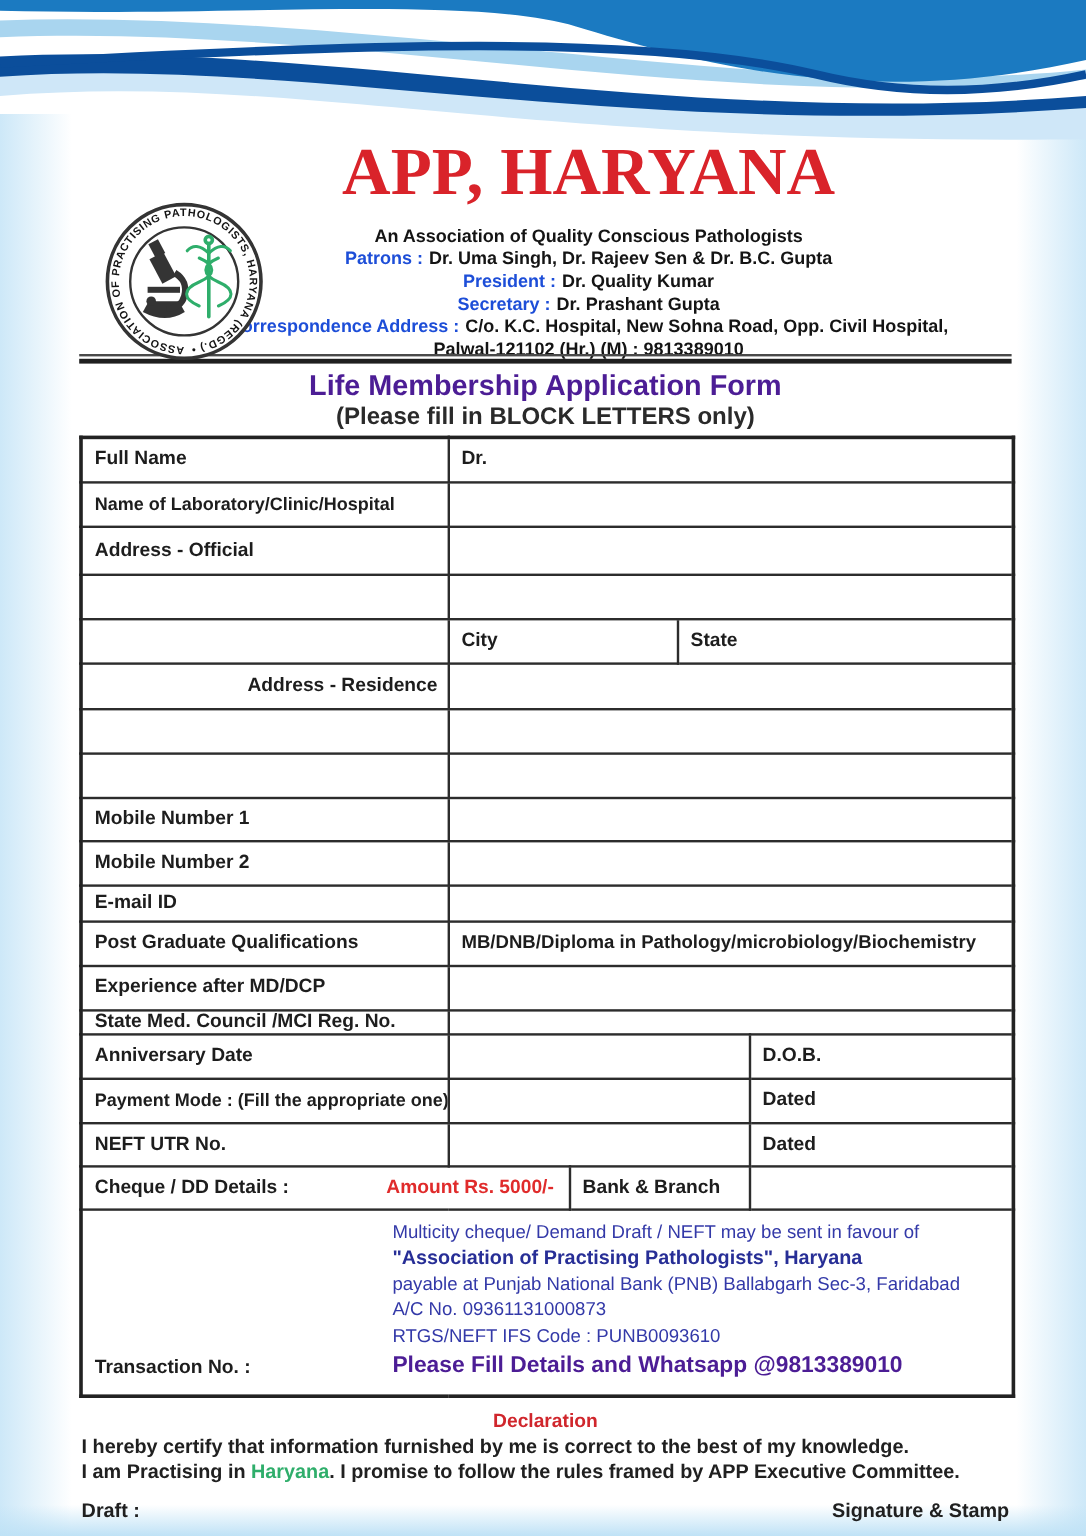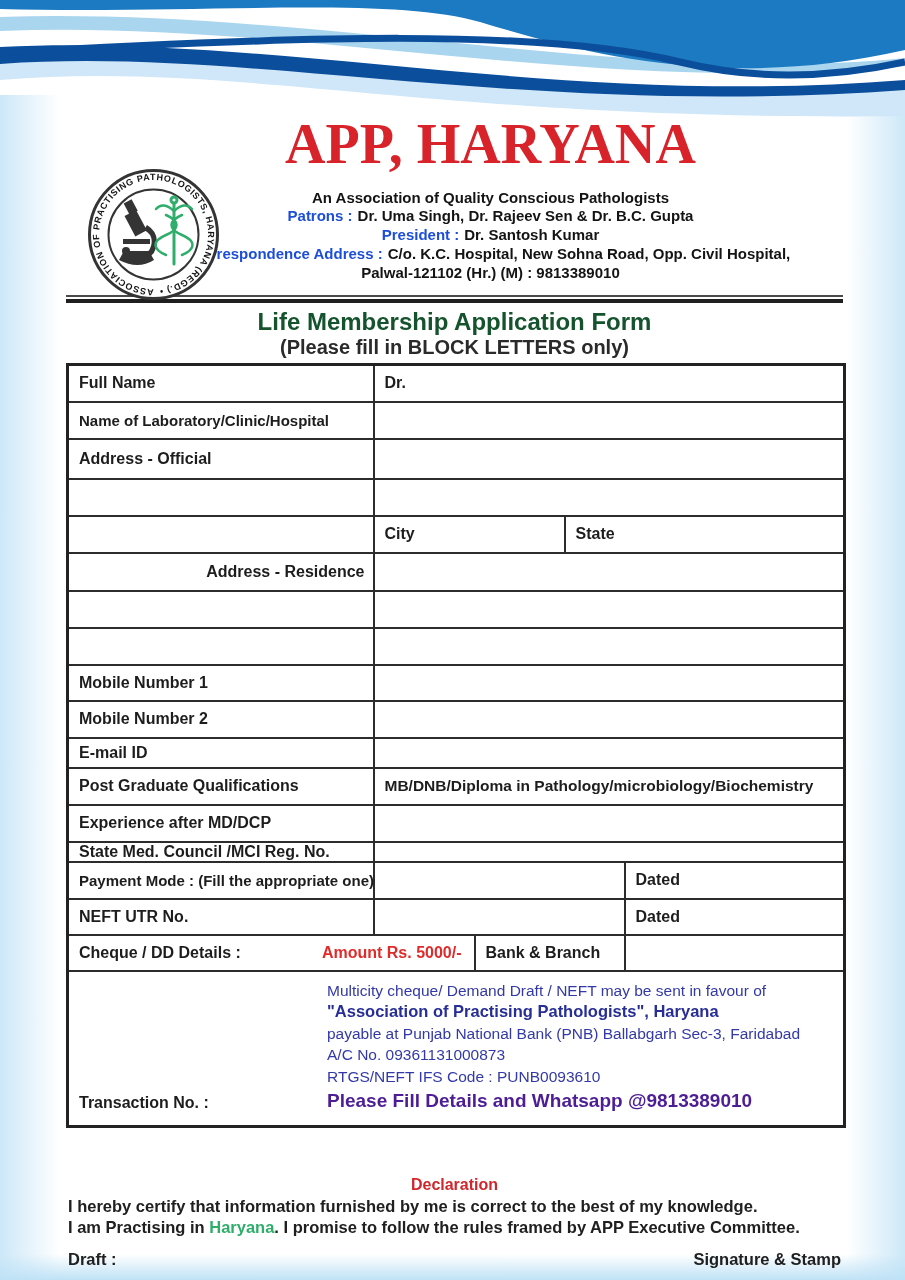--- a/index.html
+++ b/index.html
@@ -22,21 +22,21 @@
   .header-text{position:absolute;left:84px;right:8px;top:114px;text-align:center;z-index:3;}
   .org-title{font-family:"Liberation Serif",serif;font-weight:bold;font-size:56px;
     line-height:60px;color:#d9232a;margin:0;}
   .tagline{font-size:15px;font-weight:bold;color:#141414;margin-top:15px;}
   .info-line{font-size:15px;font-weight:bold;color:#141414;line-height:19px;}
   .red-label{color:#1d4ed8;}
   .val{margin-left:5px;}
   .header-rule{position:absolute;top:295px;left:66px;width:777px;height:8px;
     border-top:2px solid #4a4a4a;border-bottom:4px solid #1f1f1f;box-sizing:border-box;z-index:3;}
   .form-title{position:absolute;top:308px;left:66px;width:777px;text-align:center;
-    font-size:24px;font-weight:bold;color:#14532d;}
+    font-size:24px;font-weight:bold;color:#4c1d95;}
   .form-subtitle{position:absolute;top:336px;left:66px;width:777px;text-align:center;
     font-size:20px;font-weight:bold;color:#2a2a2a;}
   
   .form-table{position:absolute;top:363px;left:66px;width:777px;border-collapse:collapse;
     table-layout:fixed;z-index:1;}
   .form-table td{border:2px solid #2c2c2c;padding:0 8px 0 10px;font-weight:bold;
     font-size:16px;color:#1d1d1d;overflow:hidden;white-space:nowrap;}
   .form-table{border:3px solid #222;}
   tr.h37{height:37px;} tr.h40{height:40px;} tr.h38{height:38px;text-align:right;} tr.h36{height:36px;}
   tr.h30{height:30px;} tr.h31{height:17px;} tr.h156{height:156px;}
@@ -101,21 +101,22 @@
       <path d="M88,44 q11,-10 18,-2" stroke-width="2.5"></path>
       <path d="M80,48 C94,54 94,62 80,68 C66,74 66,82 80,88" stroke-width="2.5"></path>
       <path d="M96,48 C82,54 82,62 96,68 C110,74 110,82 96,88" stroke-width="2.5"></path>
     </g>
   </svg>
 
   <div class="header-text">
     <h1 class="org-title">APP, HARYANA</h1>
     <div class="tagline">An Association of Quality Conscious Pathologists</div>
     <div class="info-line"><span class="red-label">Patrons :</span><span class="val">Dr. Uma Singh, Dr. Rajeev Sen &amp; Dr. B.C. Gupta</span></div>
-    <div class="info-line"><span class="red-label">President :</span><span class="val">Dr. Santosh Kumar</span></div>
+    <div class="info-line"><span class="red-label">President :</span><span class="val">Dr. Quality Kumar</span></div>
+    <div class="info-line"><span class="red-label">Secretary :</span><span class="val">Dr. Prashant Gupta</span></div>
     <div class="info-line"><span class="red-label">Correspondence Address :</span><span class="val">C/o. K.C. Hospital, New Sohna Road, Opp. Civil Hospital,</span></div>
     <div class="info-line">Palwal-121102 (Hr.) (M) : 9813389010</div>
   </div>
 
   <div class="header-rule"></div>
 
   <div class="form-title">Life Membership Application Form</div>
   <div class="form-subtitle">(Please fill in BLOCK LETTERS only)</div>
 
   <table class="form-table">
@@ -176,20 +177,25 @@
         <td>Post Graduate Qualifications</td>
         <td colspan="4" class="value-cell">MB/DNB/Diploma in Pathology/microbiology/Biochemistry</td>
       </tr>
       <tr class="h37">
         <td>Experience after MD/DCP</td>
         <td colspan="4"></td>
       </tr>
       <tr class="h31">
         <td>State Med. Council /MCI Reg. No.</td>
         <td colspan="4"></td>
+      </tr>
+      <tr class="h37">
+        <td>Anniversary Date</td>
+        <td colspan="3"></td>
+        <td>D.O.B.</td>
       </tr>
       <tr class="h37">
         <td class="smaller">Payment Mode : (Fill the appropriate one)</td>
         <td colspan="3"></td>
         <td>Dated</td>
       </tr>
       <tr class="h36">
         <td>NEFT UTR No.</td>
         <td colspan="3"></td>
         <td>Dated</td>

